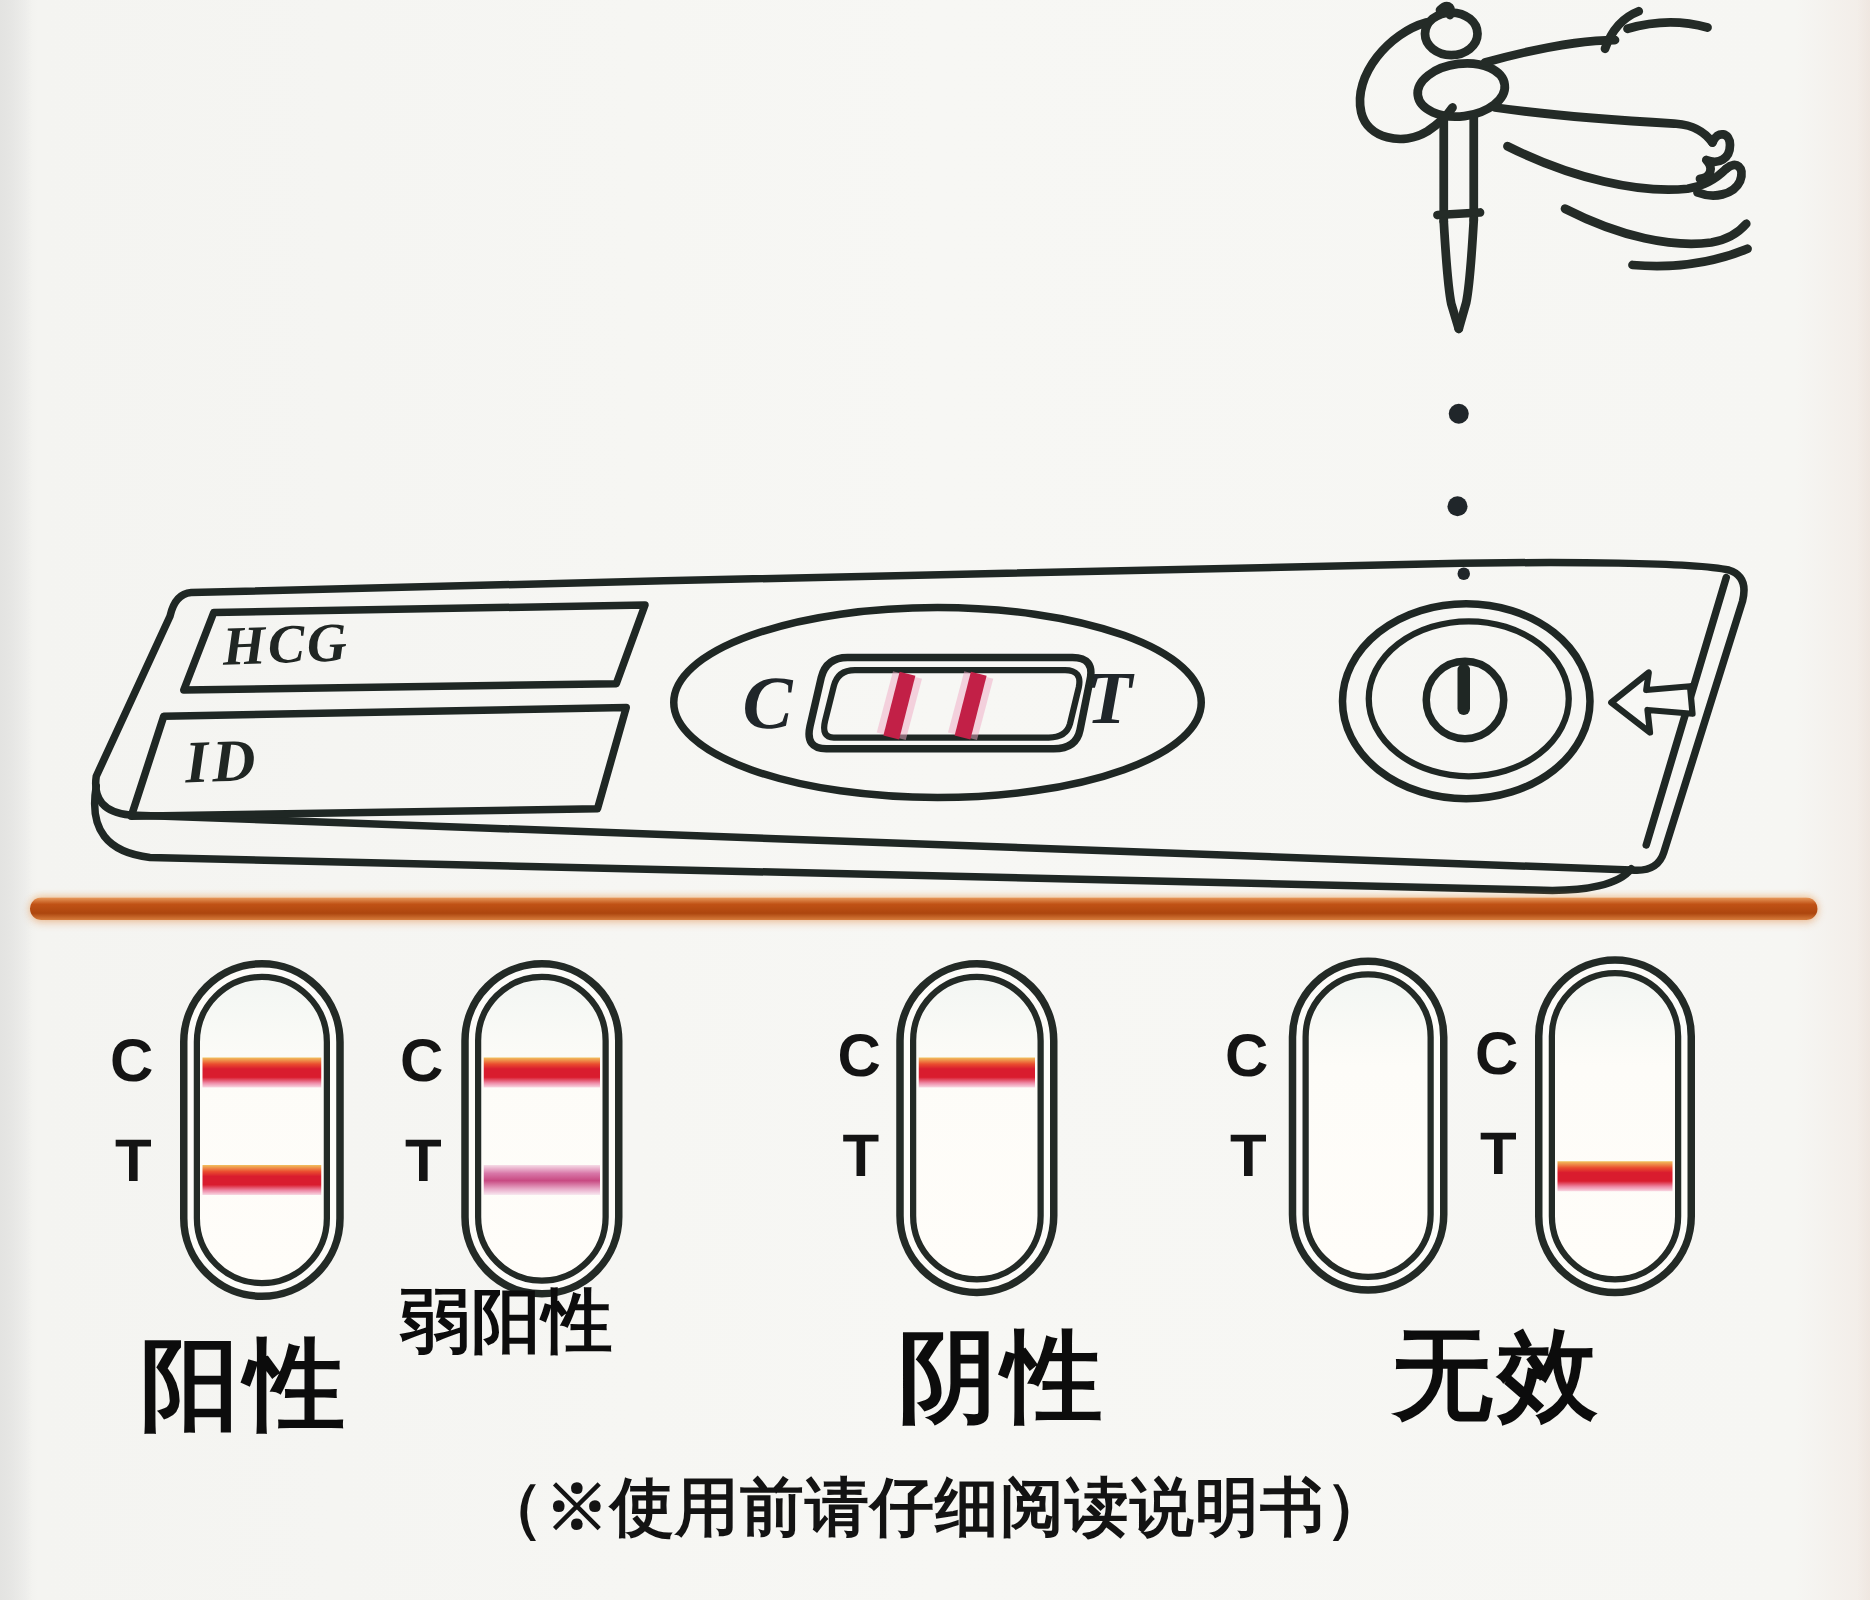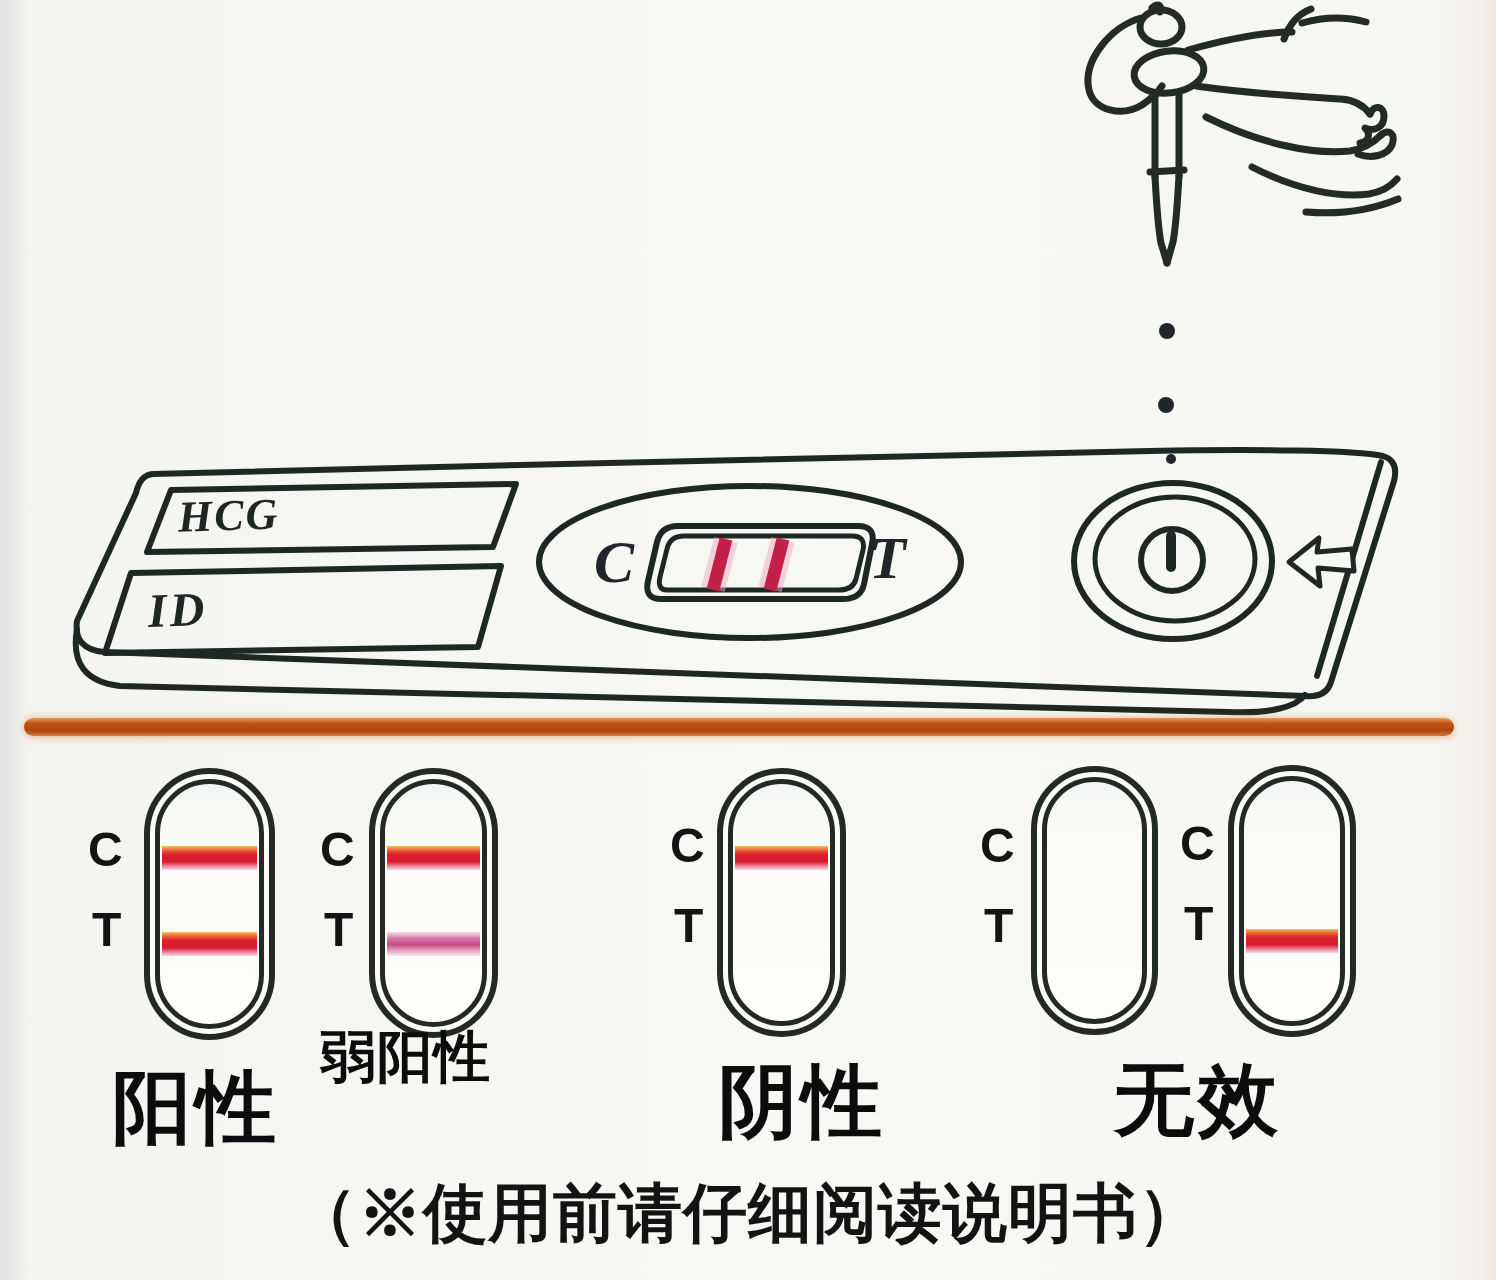--- a/index.html
+++ b/index.html
@@ -71,21 +71,21 @@
   .caption{
     position:absolute;font-weight:bold;color:#0c0c0c;line-height:1;letter-spacing:4px;font-size:80px;
   }
   #caption-0{left:112px;top:1068px;}
   #caption-1{left:320px;top:1029px;font-size:56px;letter-spacing:1px;}
   #caption-2{left:718px;top:1062px;text-align:right;}
   #caption-3{left:1114px;top:1060px;text-align:center;}
 
   .footnote{
     position:absolute;left:0;top:1178px;width:100%;text-align:center;
-    font-weight:bold;font-size:64px;color:#131313;line-height:1.1;letter-spacing:1px;
+    font-weight:bold;font-size:51px;color:#131313;line-height:1.1;letter-spacing:1px;
   }
 
   .edge-strip-left{position:absolute;left:0;top:0;width:26px;height:1280px;
     background:linear-gradient(90deg,#e3e3e1,rgba(246,246,243,0));}
   .edge-strip-right{position:absolute;right:0;top:0;width:10px;height:1280px;
     background:linear-gradient(270deg,#efe7e1,rgba(246,246,243,0));}
 </style>
 </head>
 <body>
 

